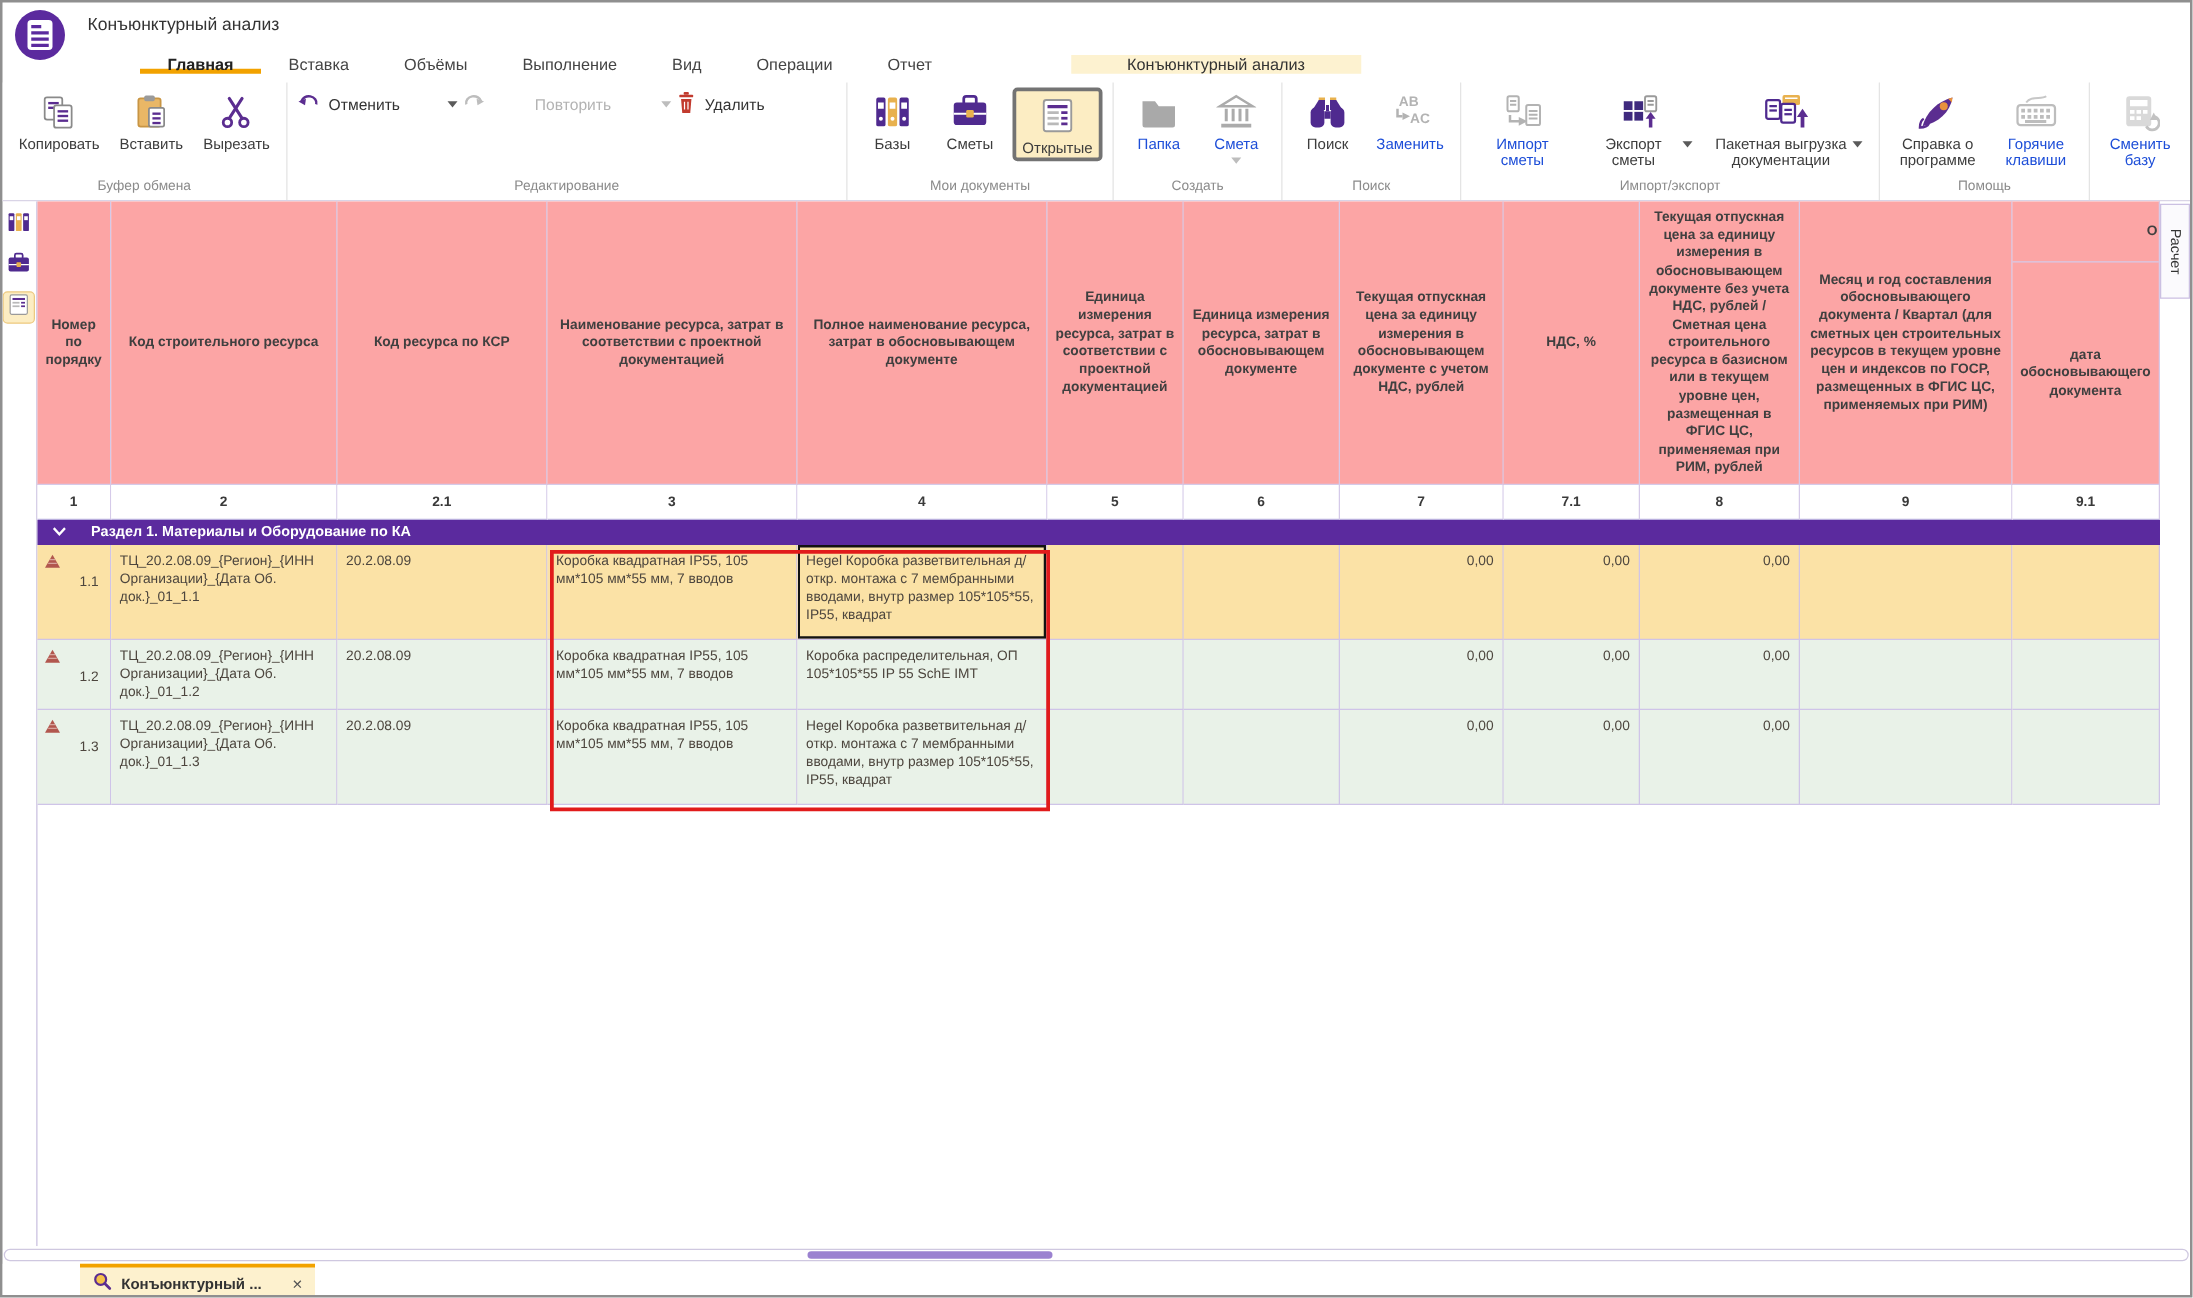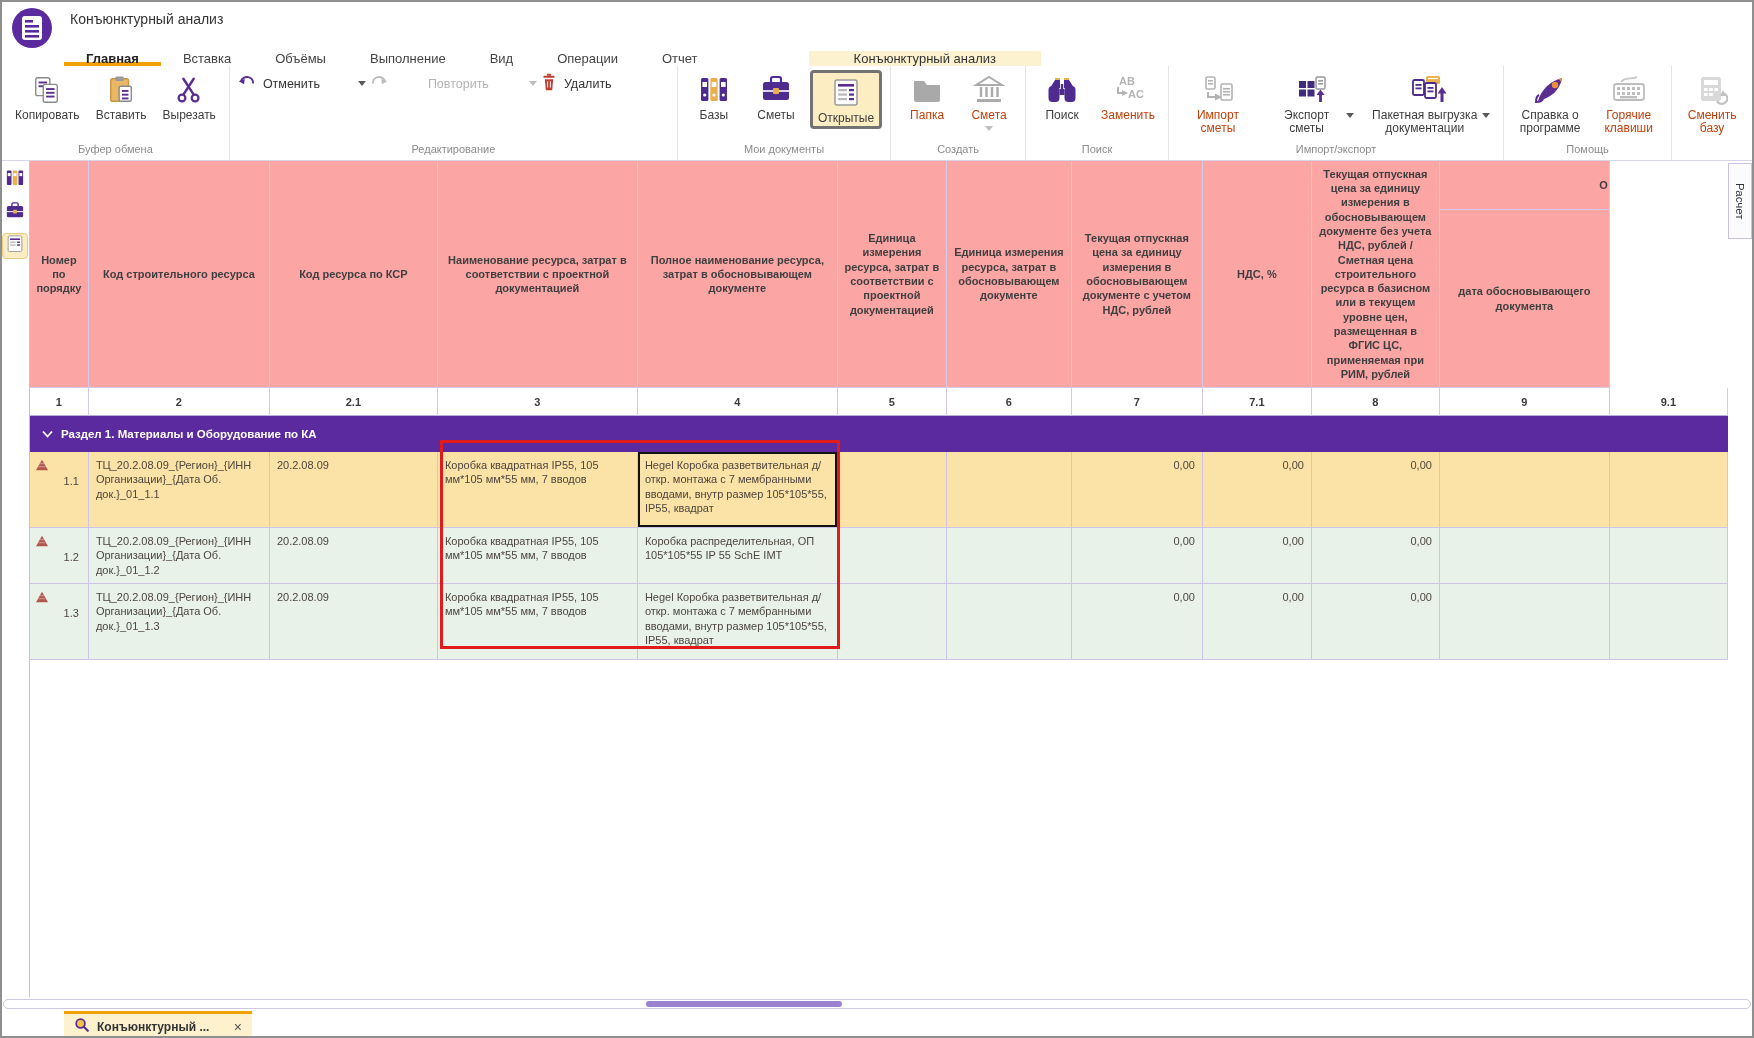--- a/index.html
+++ b/index.html
@@ -8,36 +8,36 @@
   .window { width:1754px; height:1038px; border:2px solid #8f8f8f; background:#fff;
             display:flex; flex-direction:column; position:relative; overflow:hidden; }
 
   
   .titlebar { height:34px; position:relative; flex:0 0 auto; }
   .app-logo { position:absolute; left:10px; top:6px; width:40px; height:40px; border-radius:50%;
               background:#5b2a9e; display:flex; align-items:center; justify-content:center; z-index:5; }
   .app-title { position:absolute; left:68px; top:9px; font-size:14px; color:#333; }
 
   
-  .menubar { height:30px; display:flex; align-items:flex-end; flex:0 0 auto; }
+  .menubar { height:30px; display:flex; align-items:center; flex:0 0 auto;padding-left:48px; }
   .mtab { font-size:13px; color:#444; padding:0 22px; display:flex; align-items:center; cursor:default; }
   .mtab.first { margin-left:62px; }
   .mtab.active { font-weight:bold; color:#222; box-shadow: inset 0 -4px 0 #F2A200; }
   .mtab.context { margin-left:89px; background:#fdf2d0; padding:0 45px; color:#333; }
 
   
   .ribbon { height:95px; border-bottom:1px solid #d9d4e6; display:flex; align-items:stretch; flex:0 0 auto; background:#fff; }
   .rgroup { display:flex; flex-direction:column; border-right:1px solid #e4e4e4; padding:4px 8px 2px 8px; }
   .rbtns { flex:1 1 auto; display:flex; align-items:flex-start; gap:6px; }
   .rgl { font-size:11px; color:#8b8b8b; text-align:center; padding:1px 0 3px 0; }
   .rbtn { display:flex; flex-direction:column; align-items:center; min-width:56px; padding:1px 5px; border-radius:4px; }
   .rbtn .ricon { height:38px; display:flex; align-items:center; justify-content:center; }
   .rlabel { font-size:12px; line-height:1.12; text-align:center; color:#3d3d3d; white-space:pre-line; }
   .lblrow { display:flex; align-items:flex-start; gap:3px; }
-  .rbtn.disabled .rlabel { color:#c2410c; }
+  .rbtn.disabled .rlabel { color:#1d4ed8; }
   .rbtn.hl { background:#fcedc3; border:3px solid #737373;justify-content:space-between; }
   .arr { width:0; height:0; border-left:4px solid transparent; border-right:4px solid transparent;
          border-top:5px solid #5a5a5a; display:inline-block; margin-top:4px; }
   .arr.grey { border-top-color:#bdbdbd; }
   .editcol { display:flex; flex-direction:row; gap:4px; padding-top:3px;text-align:right; }
   .rrow { display:flex; align-items:center; gap:7px; font-size:12.5px; color:#333; min-width:128px; }
   .rrow.disabled { color:#b3b3b3;gap:40px; }
   .rrow .arr { margin-left:auto; margin-top:0; }
 
   
@@ -50,21 +50,21 @@
   .hcell { border-right:1px solid #d5cae9; border-bottom:1px solid #d5cae9; font-size:11px; font-weight:bold;
            color:#3f3f3f; display:flex; align-items:center; justify-content:center; text-align:center;
            padding:4px 5px; line-height:1.3; background:#fca5a5; }
   .hrow { height:227px; }
   .hsplit { flex-direction:column; padding:0; align-items:stretch; }
   .hsplit .htop { height:49px; border-bottom:1px solid #d5cae9; display:flex; align-items:center; justify-content:flex-end; padding:0 1px; overflow:hidden; }
   .hsplit .hbot { flex:1; display:flex; align-items:center; justify-content:center; text-align:center; padding:4px 5px; }
   .nrow { height:28px; }
   .ncell { border-right:1px solid #d5cae9; border-bottom:1px solid #b9aedd; font-size:11px; font-weight:bold;
            color:#3a3a3a; display:flex; align-items:center; justify-content:center; background:#fff; }
-  .secrow { height:36px; background:#5b2a9e; color:#fff; display:flex; align-items:center; gap:8px;
+  .secrow { height:20px; background:#5b2a9e; color:#fff; display:flex; align-items:center; gap:20px;
             padding-left:12px; font-size:11.5px; font-weight:bold; }
   .drow .dcell { border-right:1px solid #cfc4e8; border-bottom:1px solid #cfc4e8; font-size:11px; color:#4d463e;
                  padding:6px 7px; line-height:1.3; overflow:hidden;flex-direction:column; }
   .drow.orange .dcell { background:#fbe2a6; }
   .drow.green .dcell { background:#e9f2e8; }
   .r1 { height:76px; } .r2 { height:56px; } .r3 { height:76px; }
   .dcell.num { display:flex; align-items:flex-start; padding:6px 9px 0 5px; }
   .dcell.num .nval { margin-left:auto; }
   .dcell.money { text-align:right; }
   .dcell.sel { box-shadow: inset 0 0 0 2px #121212; }
@@ -479,20 +479,21 @@
         <div class="hcell">Номер по порядку</div>
         <div class="hcell">Код строительного ресурса</div>
         <div class="hcell">Код ресурса по КСР</div>
         <div class="hcell">Наименование ресурса, затрат в соответствии с проектной документацией</div>
         <div class="hcell">Полное наименование ресурса, затрат в обосновывающем документе</div>
         <div class="hcell">Единица измерения ресурса, затрат в соответствии с проектной документацией</div>
         <div class="hcell">Единица измерения ресурса, затрат в обосновывающем документе</div>
         <div class="hcell">Текущая отпускная цена за единицу измерения в обосновывающем документе с учетом НДС, рублей</div>
         <div class="hcell">НДС, %</div>
         <div class="hcell">Текущая отпускная цена за единицу измерения в обосновывающем документе без учета НДС, рублей / Сметная цена строительного ресурса в базисном или в текущем уровне цен, размещенная в ФГИС ЦС, применяемая при РИМ, рублей</div>
+        <div class="hcell">Месяц и год составления обосновывающего документа / Квартал (для сметных цен строительных ресурсов в текущем уровне цен и индексов по ГОСР, размещенных в ФГИС ЦС, применяемых при РИМ)</div>
         <div class="hcell hsplit">
           <div class="htop">О</div>
           <div class="hbot">дата обосновывающего документа</div>
         </div>
       </div>
 
       <div class="tgrid nrow">
         <div class="ncell">1</div>
         <div class="ncell">2</div>
         <div class="ncell">2.1</div>

